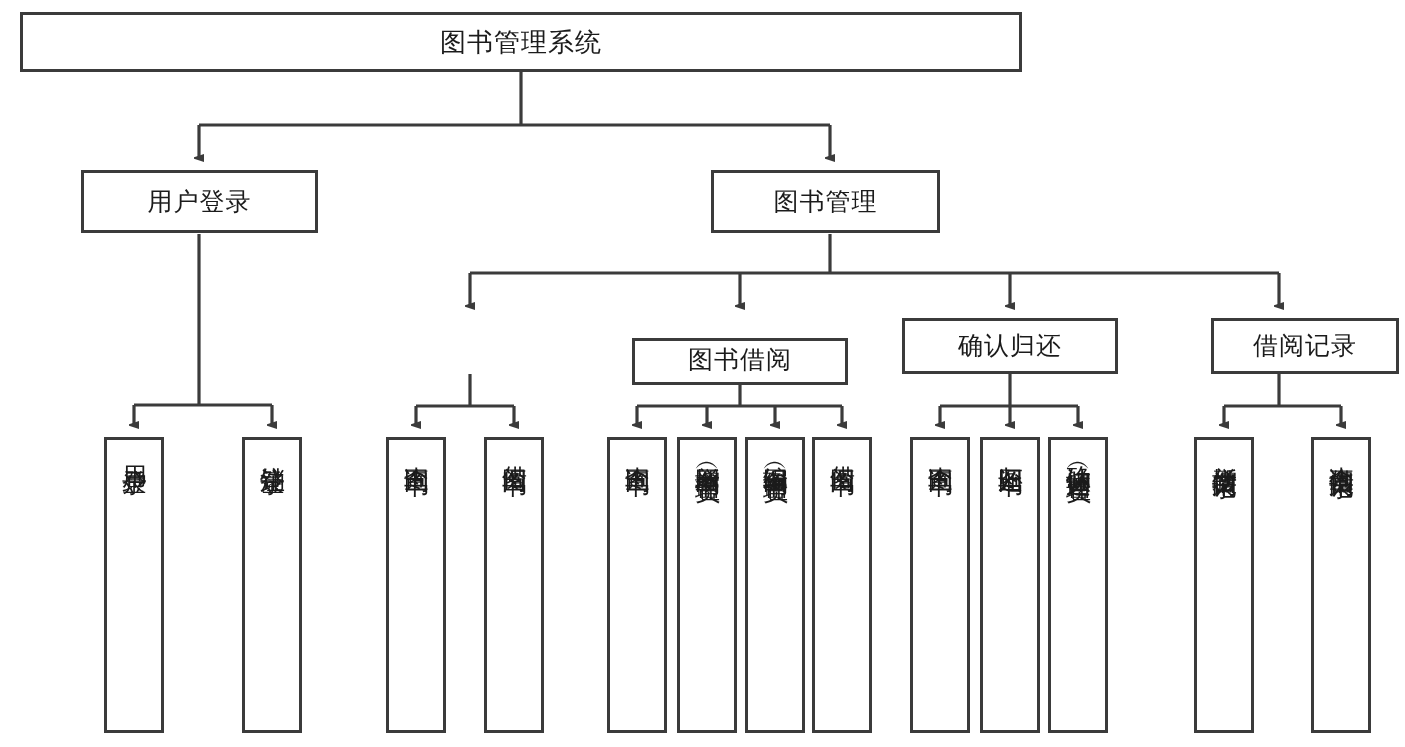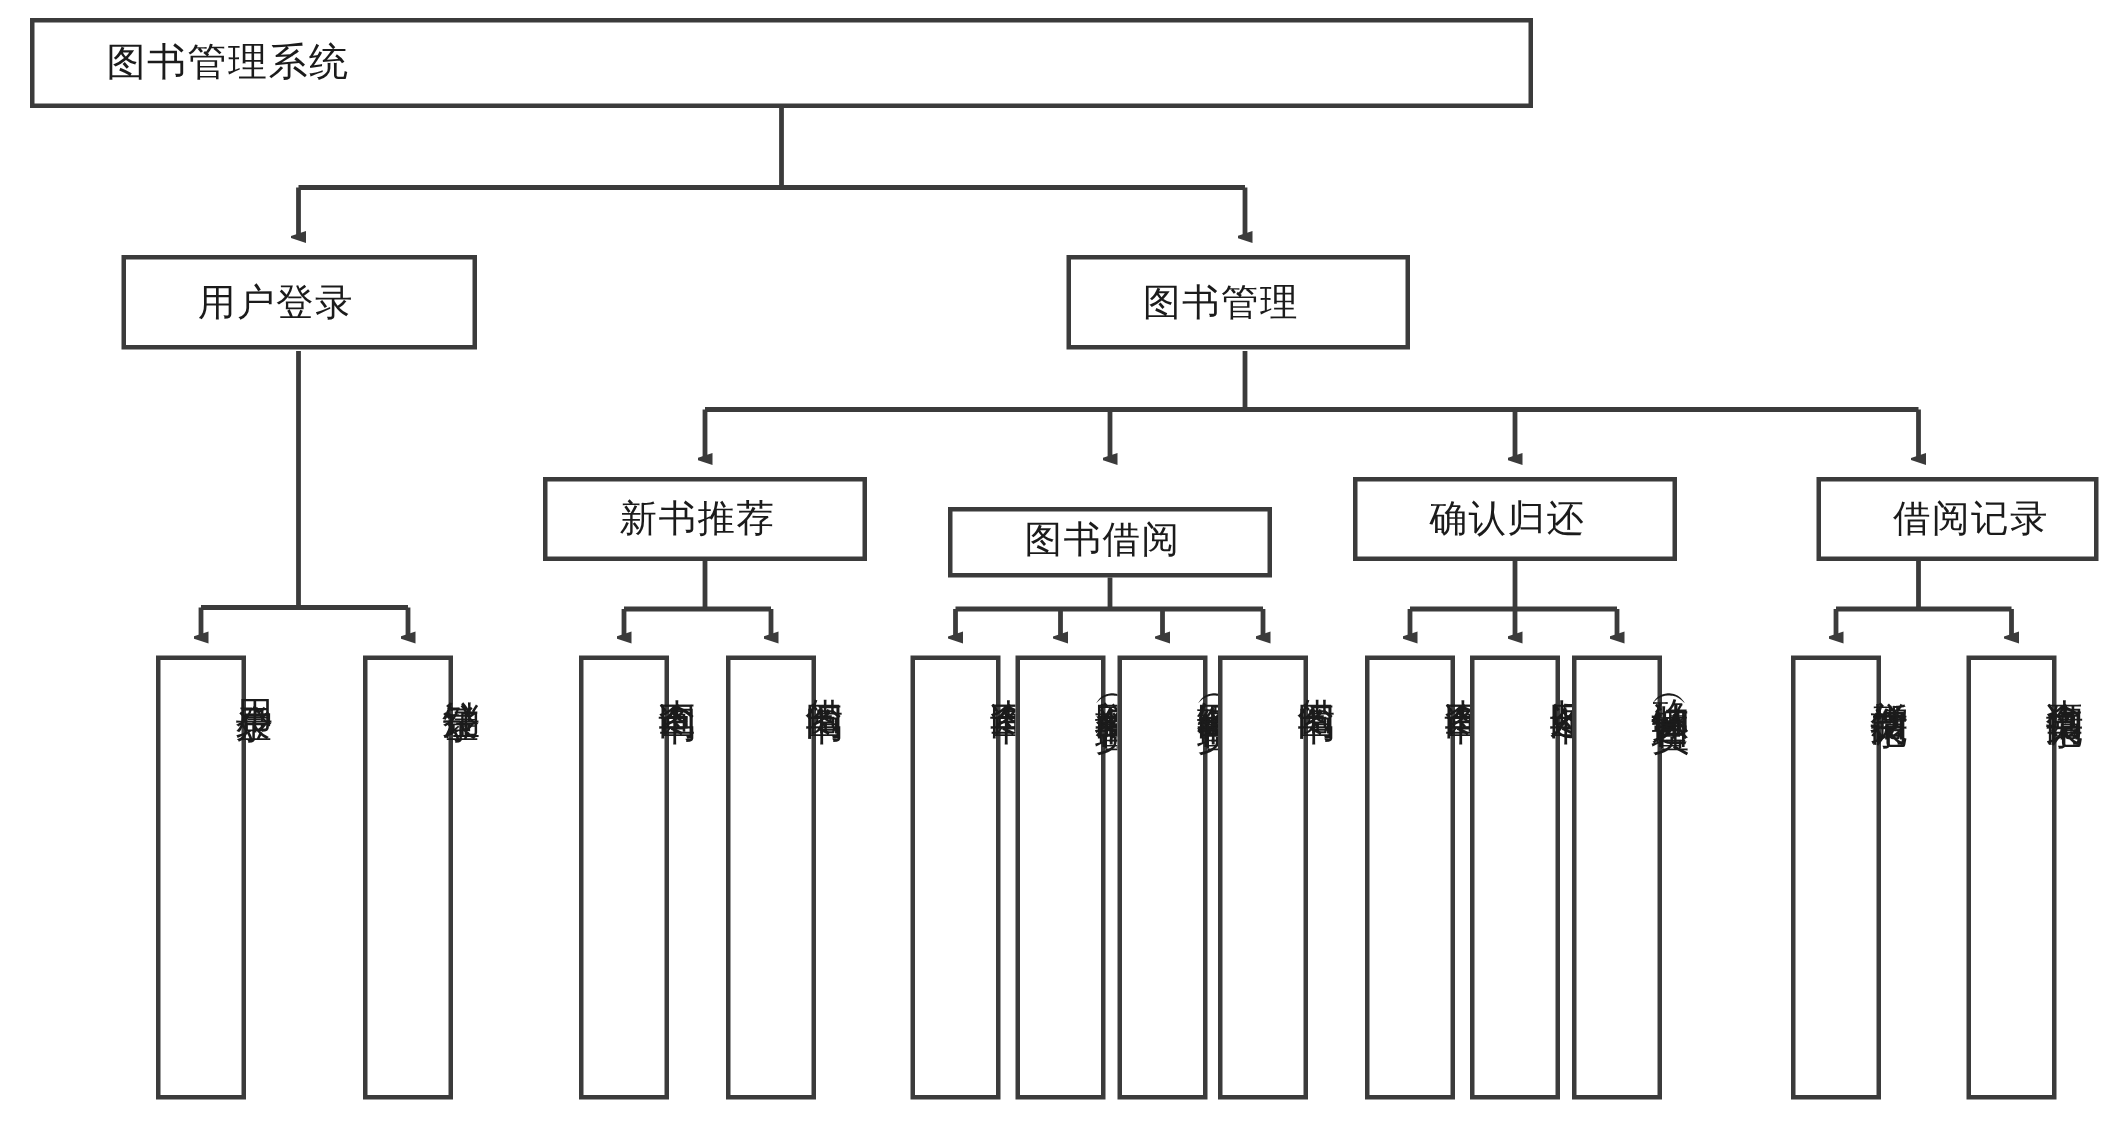--- a/index.html
+++ b/index.html
@@ -27,23 +27,22 @@
     height: 747px;
     pointer-events: none;
   }
   .node {
     position: absolute;
     box-sizing: border-box;
     background: #ffffff;
     border: 3px solid #3b3b3b;
     display: flex;
     align-items: center;
-    justify-content: flex-start;
+    justify-content: center;
     color: #1b1b1b;
-    padding-left: 48px;
   }
   .node.h {
     font-size: 25px;
     line-height: 1.1;
     letter-spacing: 1px;
   }
   .node.v {
     font-size: 25px;
     line-height: 1.12;
     letter-spacing: 2px;
@@ -132,23 +131,20 @@
     <span>图书管理系统</span>
   </div>
 
   <div class="node h" style="left:81px; top:170px; width:237px; height:63px;">
     <span>用户登录</span>
   </div>
   <div class="node h" style="left:711px; top:170px; width:229px; height:63px;">
     <span>图书管理</span>
   </div>
 
-  <div class="node h" style="left:362px; top:318px; width:216px; height:56px;">
-    <span>新书推荐</span>
-  </div>
   <div class="node h" style="left:632px; top:338px; width:216px; height:47px;font-family:Liberation Mono, monospace;">
     <span>图书借阅</span>
   </div>
   <div class="node h" style="left:902px; top:318px; width:216px; height:56px;">
     <span>确认归还</span>
   </div>
   <div class="node h" style="left:1211px; top:318px; width:188px; height:56px;">
     <span>借阅记录</span>
   </div>
 

